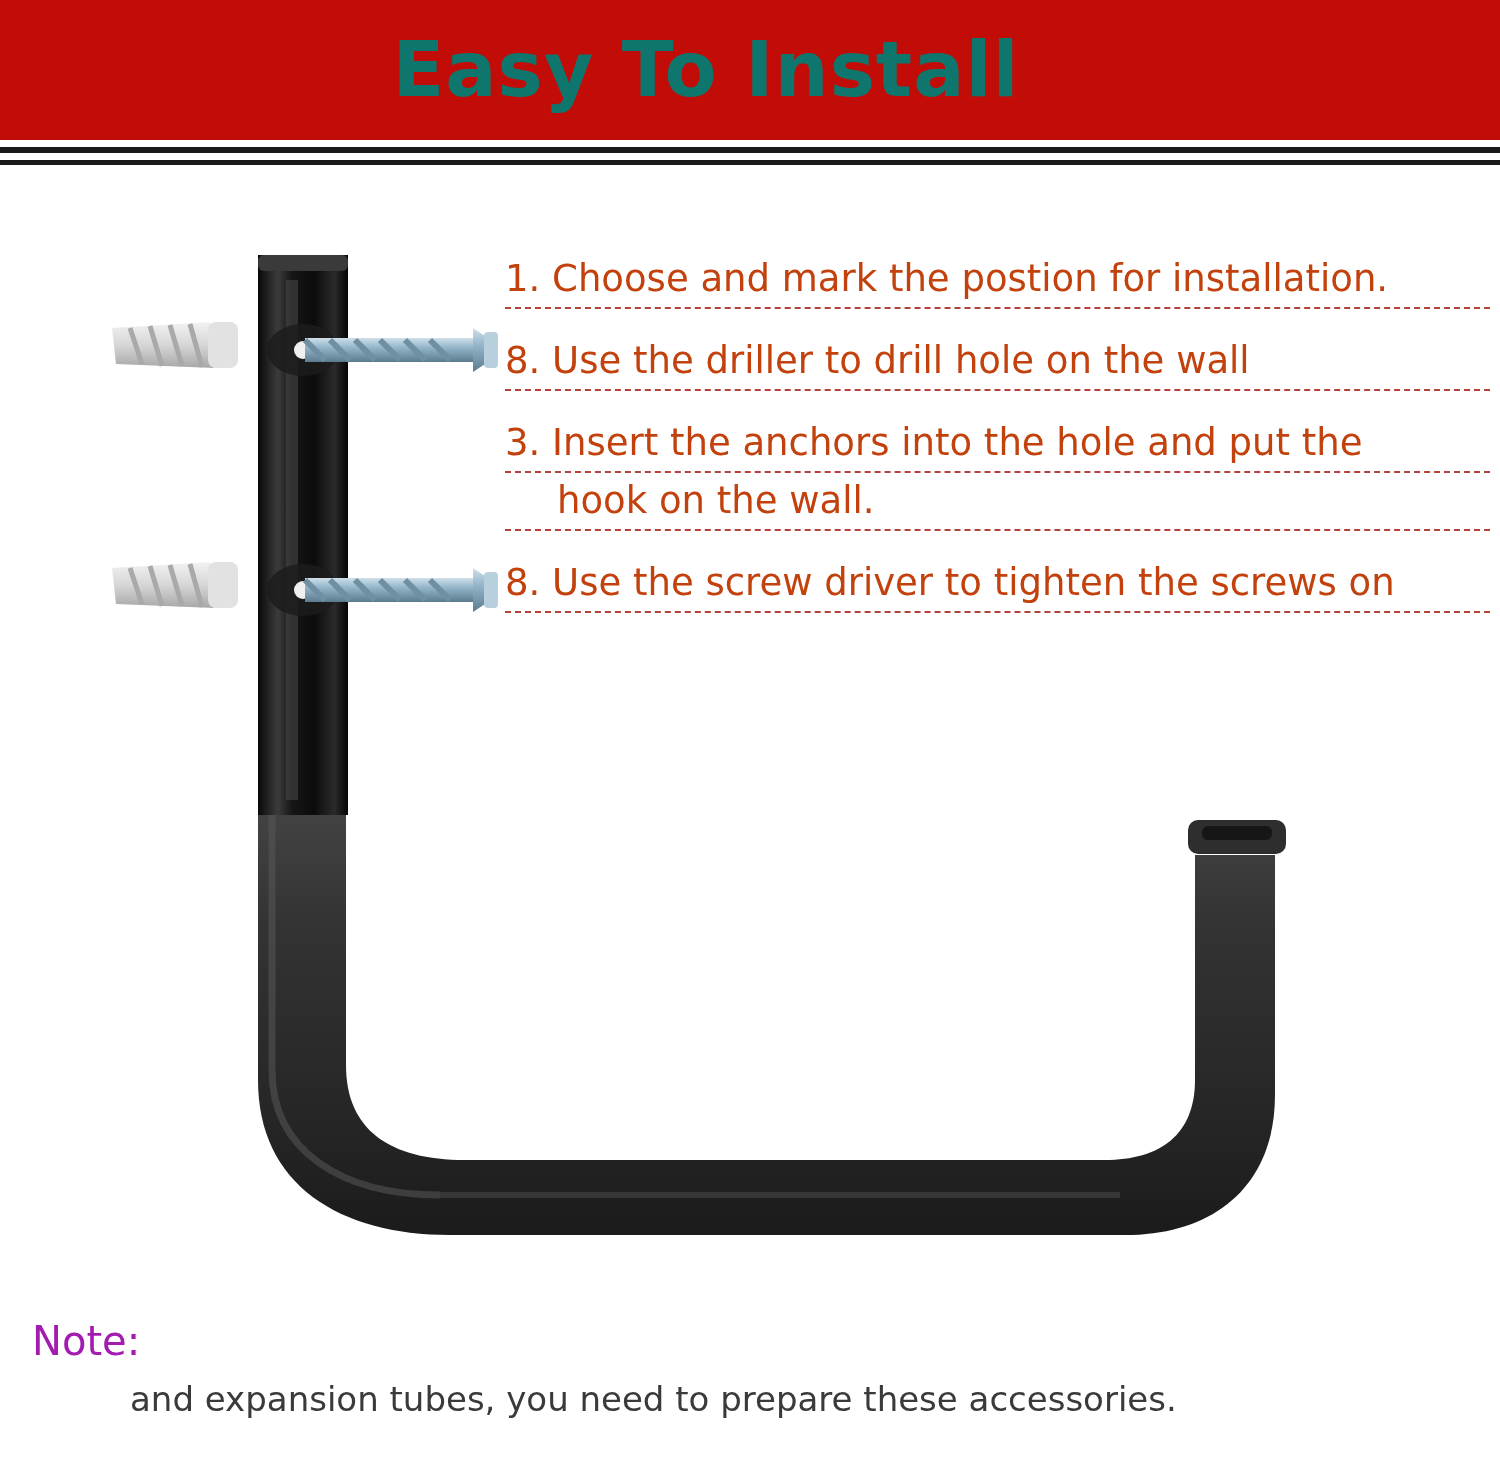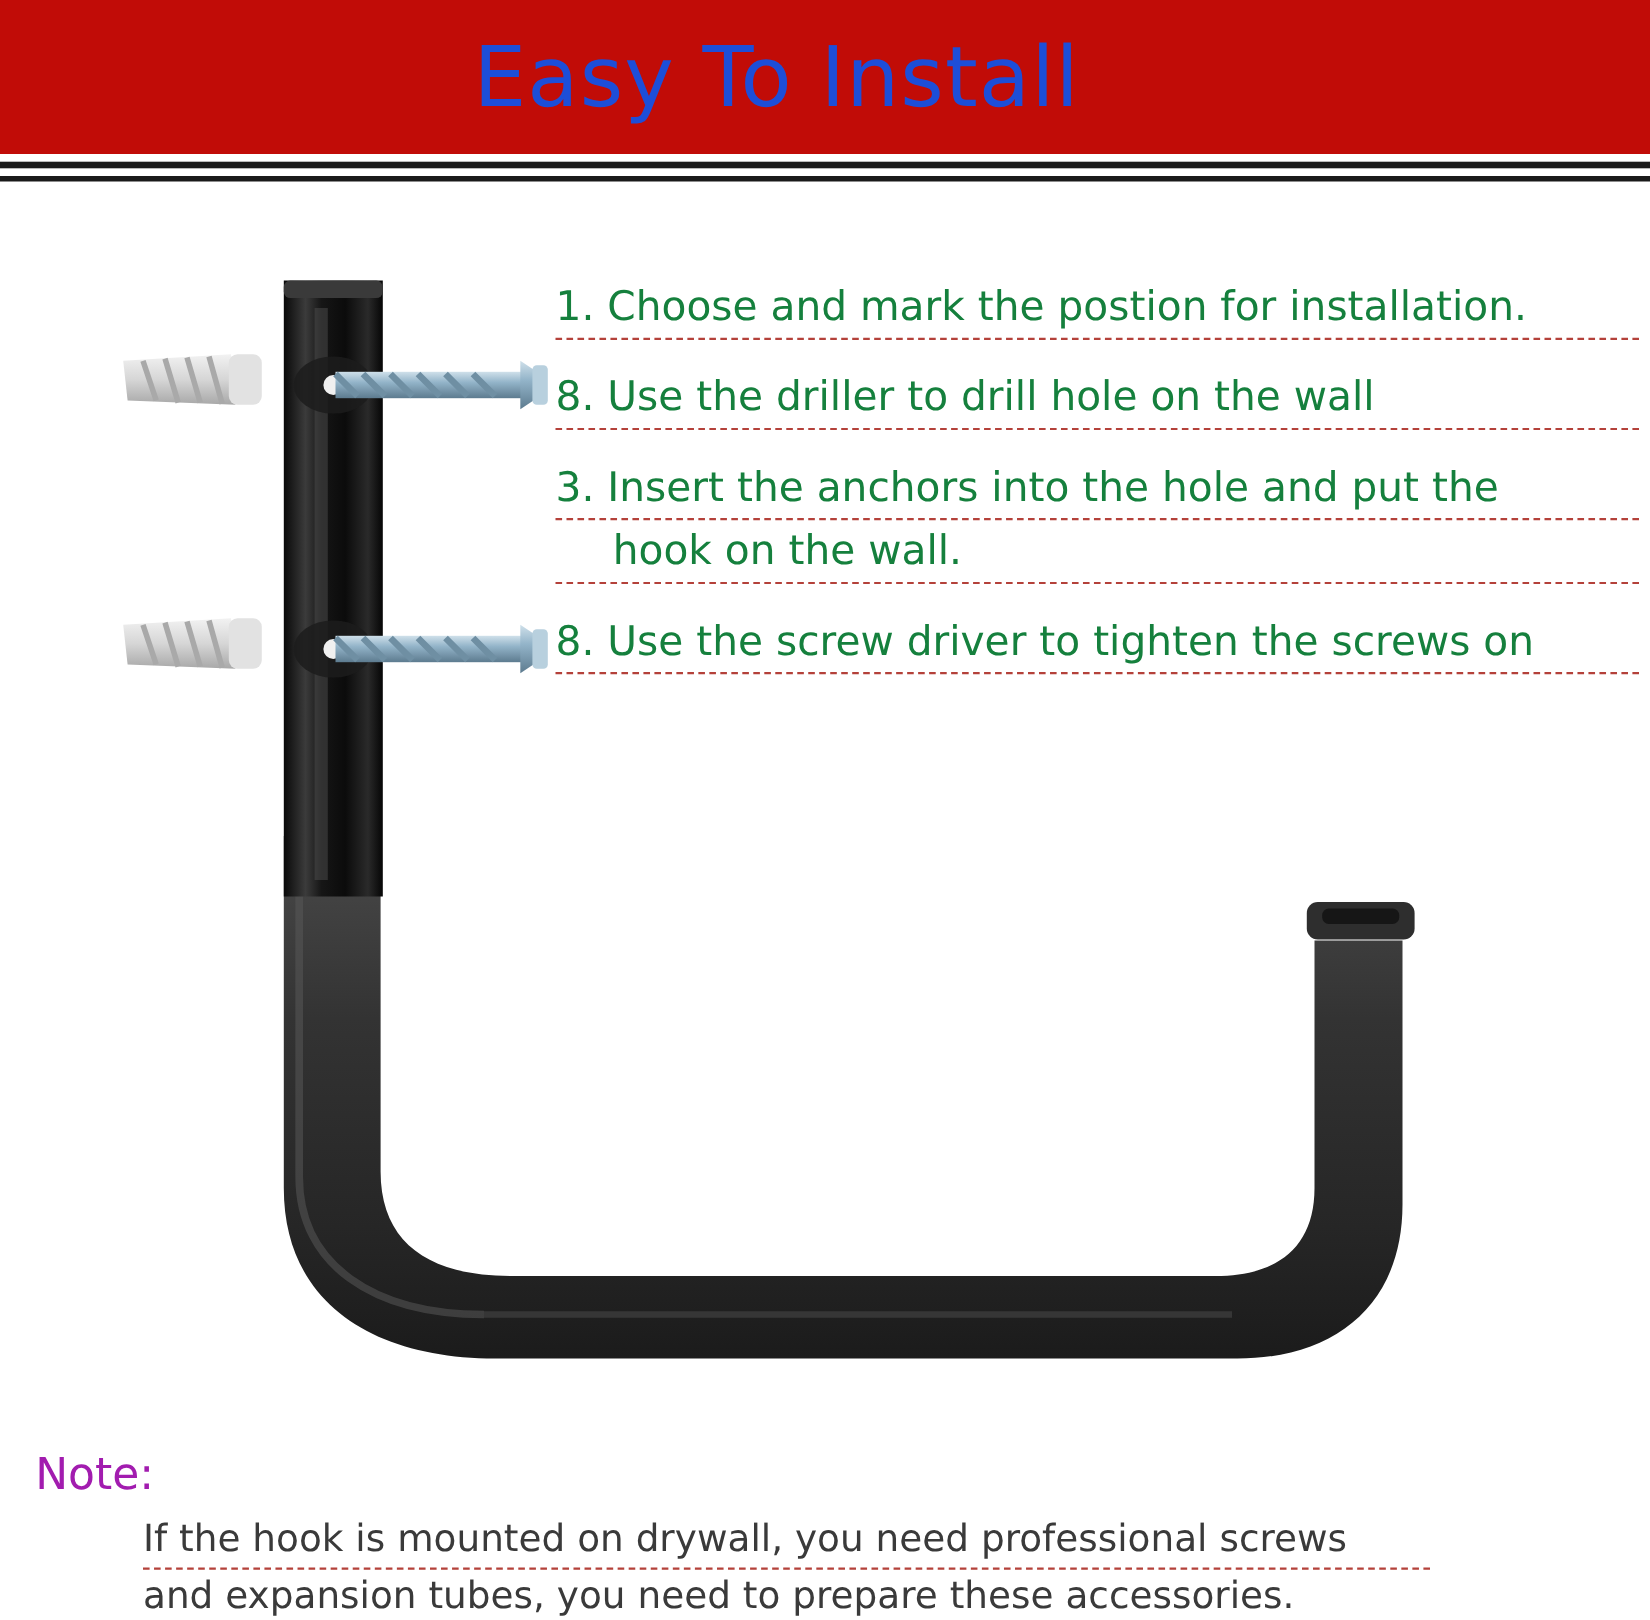--- a/index.html
+++ b/index.html
@@ -26,24 +26,24 @@
   }
   .header-title {
     position: absolute;
     left: 0;
     top: 0;
     width: 1412px;
     height: 140px;
     display: flex;
     align-items: center;
     justify-content: center;
-    color: #1d4ed8;
+    color: #0f766e;
     font-size: 76px;
     font-family: "DejaVu Sans", sans-serif;
-    font-weight: 400;
+    font-weight: 700;
     letter-spacing: 1px;
     line-height: 1;
   }
   .header-rule-1 {
     position: absolute;
     left: 0;
     top: 147px;
     width: 1500px;
     height: 6px;
     background: #1a1a1a;
@@ -62,21 +62,21 @@
     position: absolute;
     left: 505px;
     top: 255px;
     width: 985px;
   }
   .step {
     margin-bottom: 28px;
   }
   .step-line {
     font-size: 37px;
-    color: #15803d;
+    color: #c2410c;
     line-height: 1.30;
     border-bottom: 2px dashed #b4413a;
     padding-bottom: 4px;
     margin-bottom: 4px;
     white-space: nowrap;
   }
   .step-line.indent {
     padding-left: 52px;
   }
 
@@ -221,15 +221,14 @@
     <div class="step-line">3. Insert the anchors into the hole and put the</div>
     <div class="step-line indent">hook on the wall.</div>
   </div>
   <div class="step">
     <div class="step-line">8. Use the screw driver to tighten the screws on</div>
   </div>
 </div>
 
 <div class="note-label">Note:</div>
 <div class="note-body">
-  <div class="note-line">If the hook is mounted on drywall, you need professional screws</div>
   <div class="note-line">and expansion tubes, you need to prepare these accessories.</div>
 </div>
 
 </body></html>

